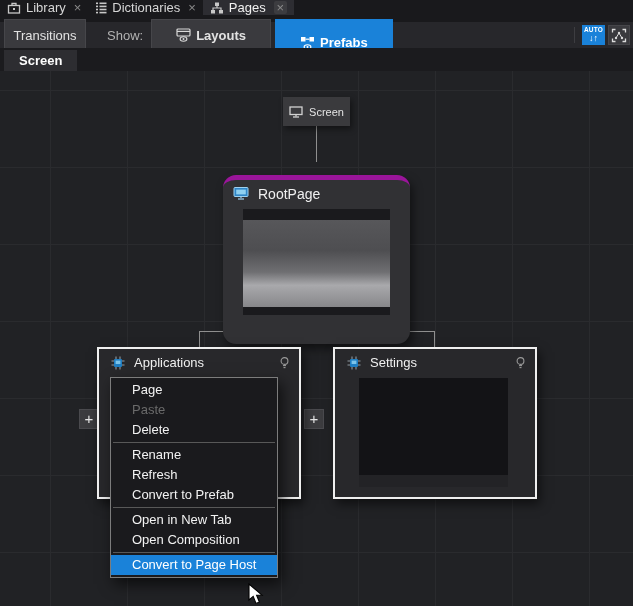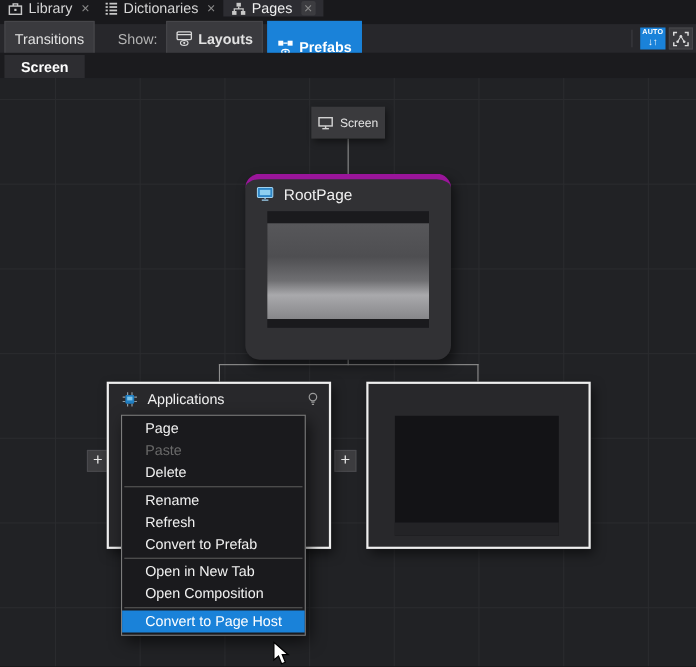--- a/index.html
+++ b/index.html
@@ -11,21 +11,21 @@
           display:flex;align-items:flex-start;}
   .tab{display:flex;align-items:center;gap:5px;padding:0 7px;color:#d6d6d6;font-size:13px;cursor:default;}
   .tab.active{background:#2d2d32;color:#f0f0f0;}
   .tab .close{color:#8a8a8a;font-size:13px;line-height:13px;margin-left:3px;}
   .tab.active .close{background:#3c3c40;width:13px;height:13px;text-align:center;border-radius:2px;}
 
   
   .toolbar{position:absolute;top:22px;left:0;right:0;height:26px;background:#27272b;
            display:flex;align-items:center;}
   .tbtn{background:#3a3a3e;color:#e2e2e2;font-size:13px;height:32px;display:flex;
-        align-items:center;gap:5px;padding:0 8px;border:1px solid #46464a;box-sizing:border-box;}
+        align-items:center;gap:5px;padding:0 24px;border:1px solid #46464a;box-sizing:border-box;}
   .tbtn.bold{font-weight:bold;}
   .tbtn.blue{background:#1a82d9;border-color:#1a82d9;color:#ffffff;align-items:flex-end;}
   .showlbl{color:#b2b2b2;font-size:13px;margin:0 8px 0 21px;}
   .tb-right{margin-left:auto;display:flex;align-items:center;gap:3px;padding-right:3px;}
   .vsep{width:1px;height:16px;background:#3d3d41;margin-right:4px;}
   .autobtn{width:23px;height:20px;background:#1a82d9;color:#fff;display:flex;flex-direction:column;
            align-items:center;justify-content:center;line-height:1;}
   .autobtn .a1{font-size:6.5px;font-weight:bold;letter-spacing:.2px;}
   .autobtn .a2{font-size:9px;margin-top:1px;}
   .fitbtn{width:22px;height:20px;background:#3a3a3e;border:1px solid #46464a;box-sizing:border-box;
@@ -41,21 +41,21 @@
     background-image:linear-gradient(to right,#2a2b2e 1px,transparent 1px),
                      linear-gradient(to bottom,#2a2b2e 1px,transparent 1px);
     background-size:77px 77px;background-position:-27px 19px;}
 
   .conn{position:absolute;background:#8f8f8f;}
 
   .screennode{position:absolute;left:283px;top:26px;width:67px;height:29px;background:#3a3a3d;
       display:flex;align-items:center;justify-content:center;gap:6px;color:#e4e4e4;font-size:11px;
       box-shadow:2px 3px 6px rgba(0,0,0,.45);}
 
-  .rootnode{position:absolute;left:223px;top:87px;width:187px;height:169px;background:#313134;
+  .rootnode{position:absolute;left:223px;top:104px;width:187px;height:169px;background:#313134;
       border-top:5px solid #9a159a;box-sizing:border-box;box-shadow:3px 5px 10px rgba(0,0,0,.5);border-radius:13px;}
   .rootnode .hdr{height:27px;display:flex;align-items:center;gap:9px;padding:0 10px;
       color:#f0f0f0;font-size:14px;}
   .rootnode .preview{position:absolute;left:20px;top:29px;width:147px;height:106px;background:#1a1a1d;}
   .rootnode .shot{position:absolute;left:0;right:0;top:11px;bottom:8px;
       background:linear-gradient(180deg,#57575a 0%,#4e4e51 35%,#6f6f72 60%,#a9a9ac 75%,#87878a 100%);}
 
   .bignode{position:absolute;width:204px;height:152px;background:#28282b;border:2px solid #efefef;
       box-sizing:border-box;box-shadow:3px 5px 10px rgba(0,0,0,.55);}
   .bignode .hdr{height:27px;display:flex;align-items:center;gap:9px;padding:0 9px 0 12px;
@@ -219,20 +219,33 @@
           <line x1="4" y1="9.6" x2="7" y2="9.6" stroke="#9a9a9a" stroke-width="1.1"></line>
           <line x1="4.5" y1="11.6" x2="6.5" y2="11.6" stroke="#9a9a9a" stroke-width="1.1"></line>
         </svg>
       </div>
       <div class="preview">
         <div class="strip"></div>
       </div>
     </div>
 
     <div class="bignode" style="left:333px;top:276px;">
+      <div class="hdr">
+        <svg width="14" height="14" viewBox="0 0 14 14">
+          <path d="M0.5 5 H3 M0.5 9 H3 M11 5 H13.5 M11 9 H13.5 M5 0.5 V3 M9 0.5 V3 M5 11 V13.5 M9 11 V13.5" stroke="#8f9aa2" stroke-width="1.1"></path>
+          <rect x="3" y="3" width="8" height="8" rx="1" fill="#1f7ec2"></rect>
+          <rect x="4.6" y="4.6" width="4.8" height="3.4" fill="#7cc4ea"></rect>
+        </svg>
+        <span class="lbl">Settings</span>
+        <svg width="11" height="14" viewBox="0 0 11 14">
+          <circle cx="5.5" cy="5" r="3.4" fill="none" stroke="#9a9a9a" stroke-width="1.1"></circle>
+          <line x1="4" y1="9.6" x2="7" y2="9.6" stroke="#9a9a9a" stroke-width="1.1"></line>
+          <line x1="4.5" y1="11.6" x2="6.5" y2="11.6" stroke="#9a9a9a" stroke-width="1.1"></line>
+        </svg>
+      </div>
       <div class="preview">
         <div class="strip"></div>
       </div>
     </div>
 
     <div class="menu">
       <div class="mi">Page</div>
       <div class="mi disabled">Paste</div>
       <div class="mi">Delete</div>
       <div class="msep"></div>

